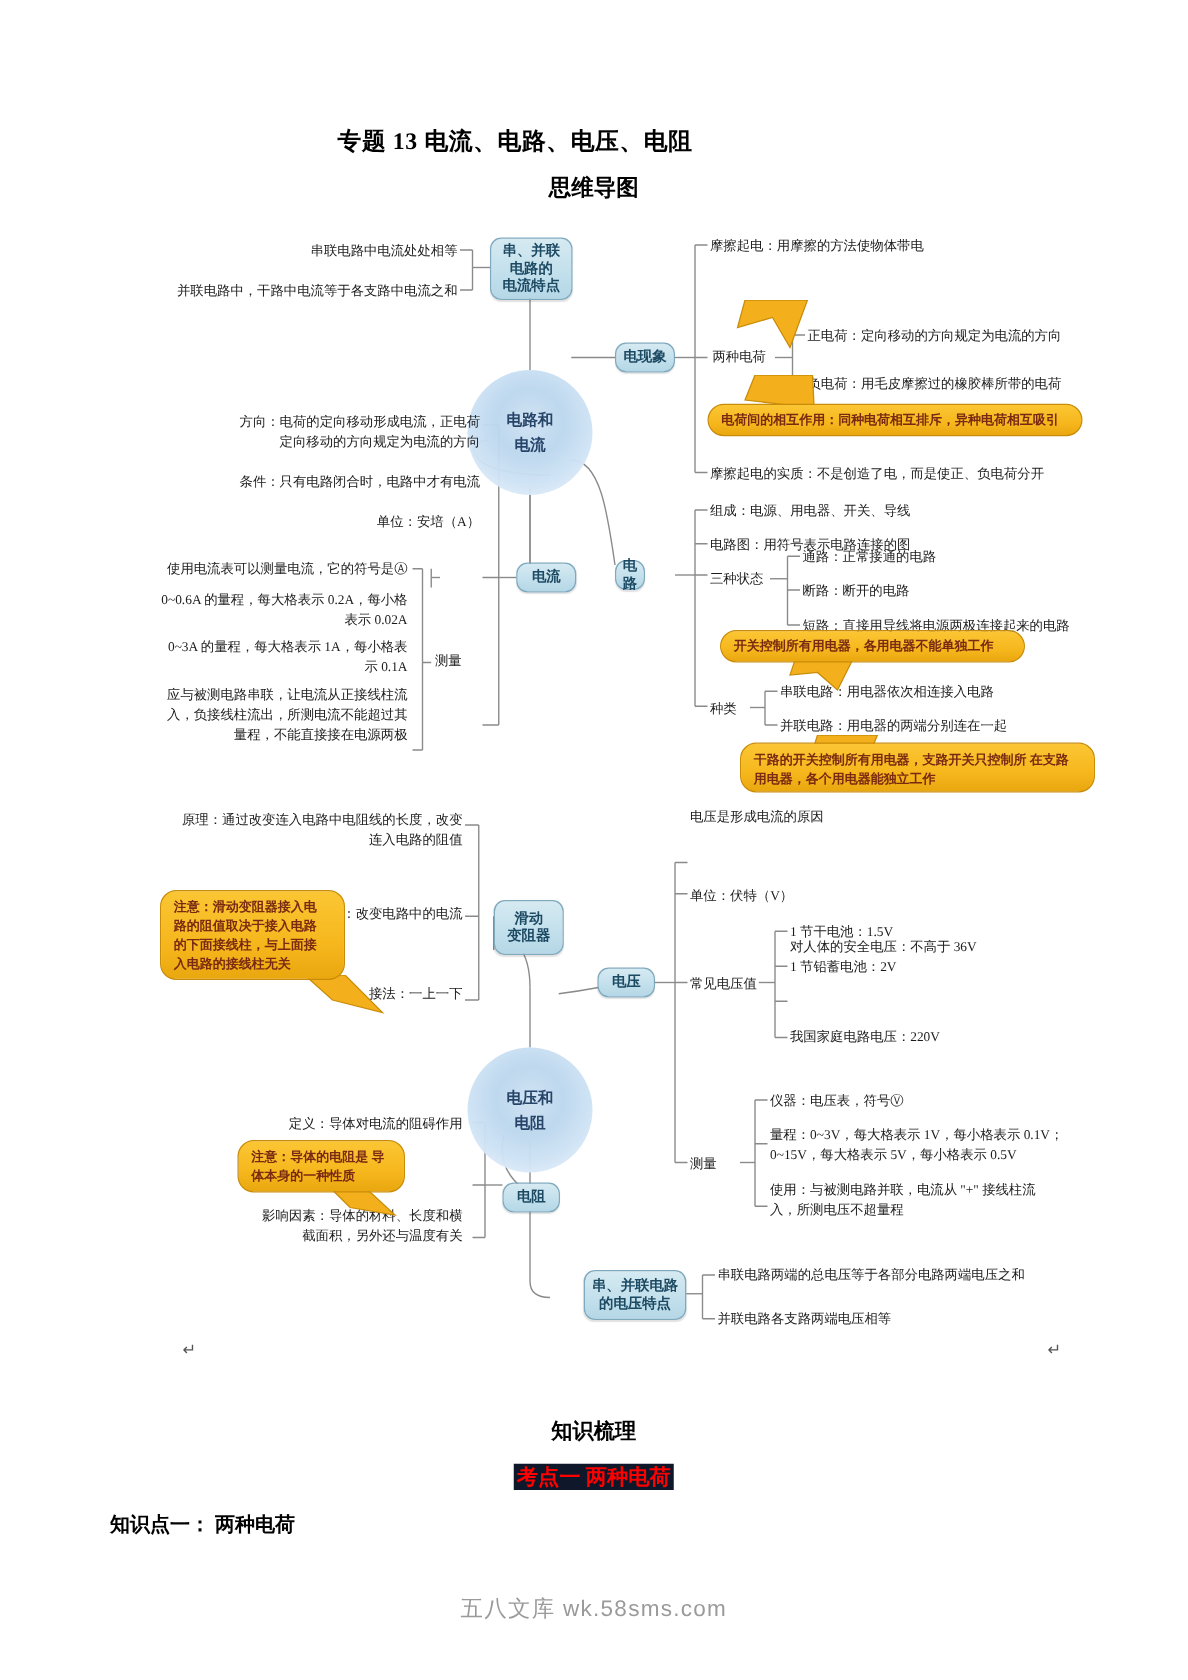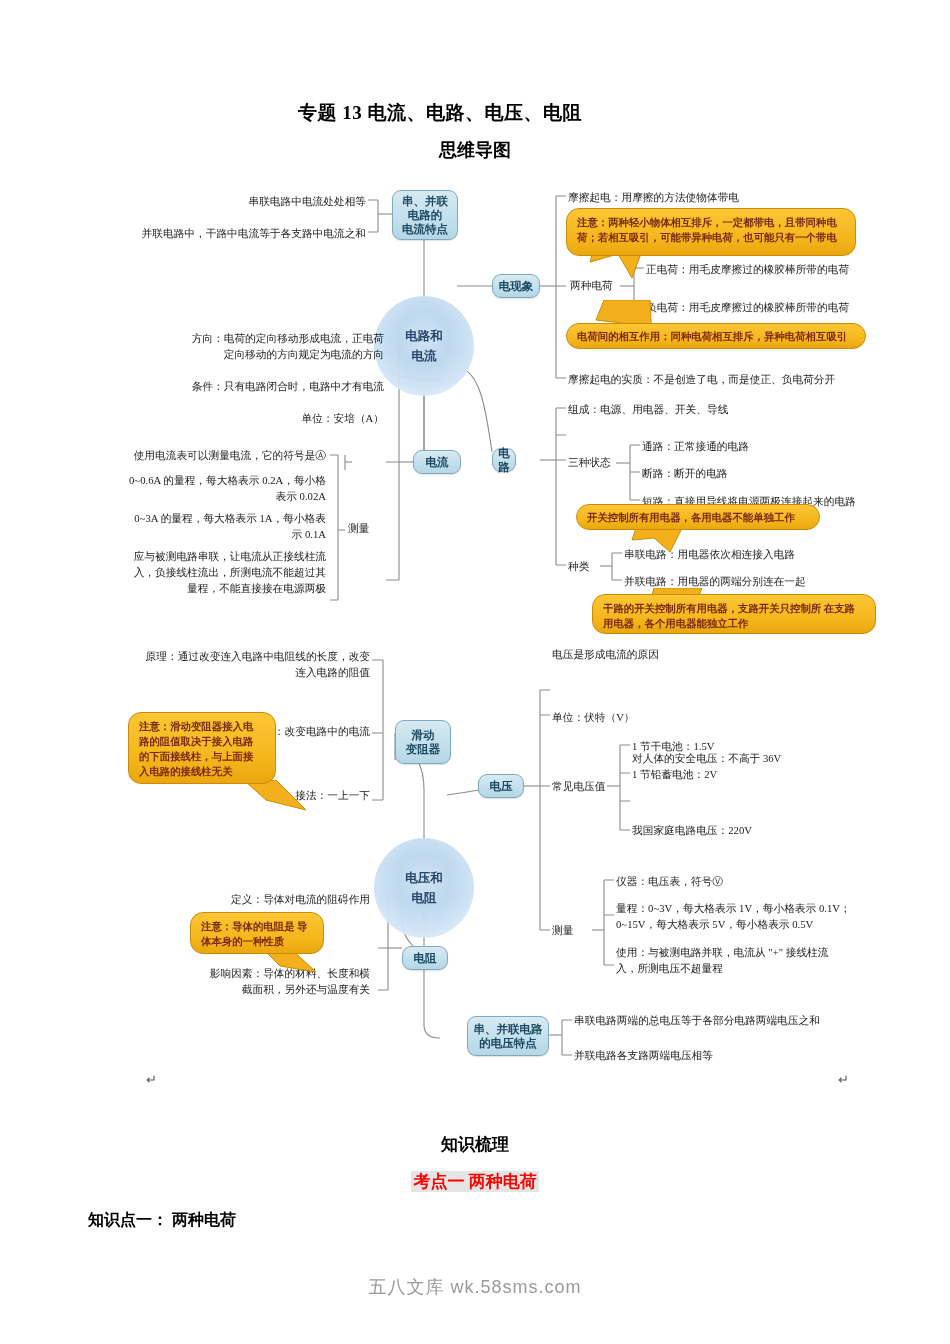--- a/index.html
+++ b/index.html
@@ -15,37 +15,36 @@
   }
   .page { position: relative; width: 950px; height: 1344px; }
 
   
   .doc-title {
     position: absolute; left: 0; top: 100px; width: 824px;
     text-align: center;
     font-size: 19px; font-weight: bold;
     font-family: "Liberation Serif", serif;
     letter-spacing: 0.5px;
-    margin-left: 28px;
   }
   .doc-subtitle {
     position: absolute; left: 0; top: 138px; width: 950px;
     text-align: center;
     font-size: 18px; font-weight: bold;
   }
   .section-heading {
     position: absolute; left: 0; top: 1133px; width: 950px;
     text-align: center; font-size: 17px; font-weight: bold;
   }
   .exam-point {
     position: absolute; left: 0; top: 1170px; width: 950px;
     text-align: center;
   }
   .exam-point span {
-    background: #e5e5e5; color: #ff0000;
+    background: #0f172a; color: #ff0000;
     font-size: 17px; font-weight: bold;
     padding: 1px 2px;
   }
   .knowledge-line {
     position: absolute; left: 88px; top: 1210px;
     font-size: 16px; font-weight: bold;
   }
   .pilcrow {
     position: absolute; font-size: 13px; color: #555;
     font-family: "Liberation Sans", sans-serif;
@@ -214,28 +213,27 @@
 
     <div class="leaf right" style="left:118px; top:193px; width:248px;">串联电路中电流处处相等</div>
     <div class="leaf right" style="left:88px; top:225px; width:278px;">并联电路中，干路中电流等于各支路中电流之和</div>
 
     <div class="node" style="left:492px; top:274px; width:48px; height:24px;">电现象</div>
 
     <div class="leaf left" style="left:568px; top:189px; width:330px;">摩擦起电：用摩擦的方法使物体带电</div>
 
     <div class="sublabel" style="left:570px; top:279px;">两种电荷</div>
 
-    <div class="leaf left" style="left:646px; top:261px; width:300px;">正电荷：用毛皮摩擦过的橡胶棒所带的电荷</div>
+    <div class="leaf left" style="left:646px; top:261px; width:300px;">正电荷：定向移动的方向规定为电流的方向</div>
     <div class="leaf left" style="left:646px; top:299px; width:300px;">负电荷：用毛皮摩擦过的橡胶棒所带的电荷</div>
     <div class="leaf left" style="left:568px; top:371px; width:340px;">摩擦起电的实质：不是创造了电，而是使正、负电荷分开</div>
 
     <svg class="tail" style="left:588px; top:240px; width:130px; height:40px;" viewBox="0 0 130 40">
       <polygon points="8,0 58,0 44,38 30,14 2,22" fill="#f3b01c" stroke="#c98c08" stroke-width="1"></polygon>
     </svg>
-    <div class="callout" style="left:566px; top:208px; width:290px; height:48px;">注意：两种轻小物体相互排斥，一定都带电，且带同种电荷；若相互吸引，可能带异种电荷，也可能只有一个带电</div>
 
     <svg class="tail" style="left:594px; top:300px; width:120px; height:42px;" viewBox="0 0 120 42">
       <polygon points="10,0 56,0 58,40 36,24 2,20" fill="#f3b01c" stroke="#c98c08" stroke-width="1"></polygon>
     </svg>
     <div class="callout" style="left:566px; top:323px; width:300px; height:26px; display:flex; align-items:center;">电荷间的相互作用：同种电荷相互排斥，异种电荷相互吸引</div>
 
     <div class="node" style="left:413px; top:450px; width:48px; height:24px;">电流</div>
 
     <div class="leaf right" style="left:138px; top:330px; width:246px;">方向：电荷的定向移动形成电流，正电荷
 定向移动的方向规定为电流的方向</div>
@@ -249,20 +247,21 @@
 表示 0.02A</div>
     <div class="leaf right" style="left:128px; top:510px; width:198px;">0~3A 的量程，每大格表示 1A，每小格表
 示 0.1A</div>
     <div class="leaf right" style="left:128px; top:548px; width:198px;">应与被测电路串联，让电流从正接线柱流
 入，负接线柱流出，所测电流不能超过其
 量程，不能直接接在电源两极</div>
 
     <div class="node" style="left:492px; top:448px; width:24px; height:24px;">电路</div>
 
     <div class="leaf left" style="left:568px; top:401px; width:330px;">组成：电源、用电器、开关、导线</div>
+    <div class="leaf left" style="left:568px; top:428px; width:330px;">电路图：用符号表示电路连接的图</div>
 
     <div class="sublabel" style="left:568px; top:456px;">三种状态</div>
 
     <div class="leaf left" style="left:642px; top:438px; width:300px;">通路：正常接通的电路</div>
     <div class="leaf left" style="left:642px; top:465px; width:300px;">断路：断开的电路</div>
     <div class="leaf left" style="left:642px; top:493px; width:300px;">短路：直接用导线将电源两极连接起来的电路</div>
 
     <svg class="tail" style="left:630px; top:528px; width:90px; height:26px;" viewBox="0 0 90 26">
       <polygon points="6,0 52,0 40,24 24,10 2,12" fill="#f3b01c" stroke="#c98c08" stroke-width="1"></polygon>
     </svg>

